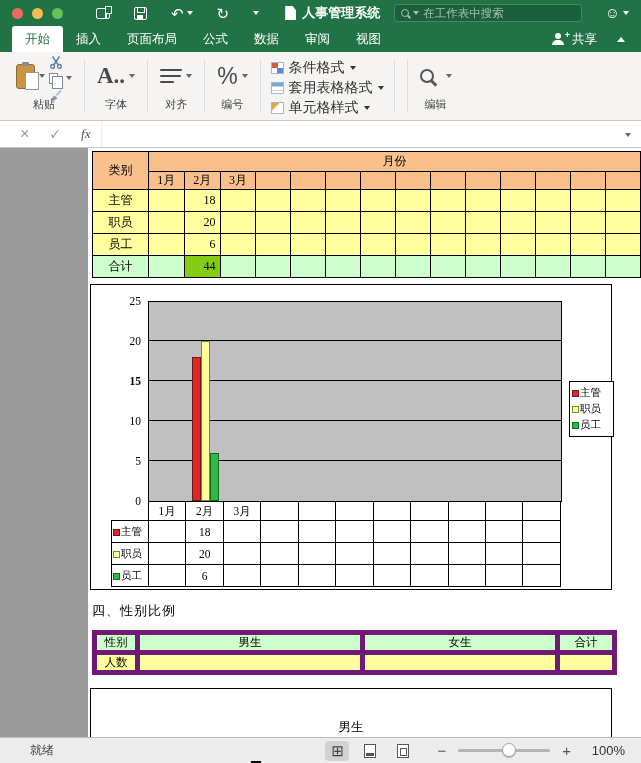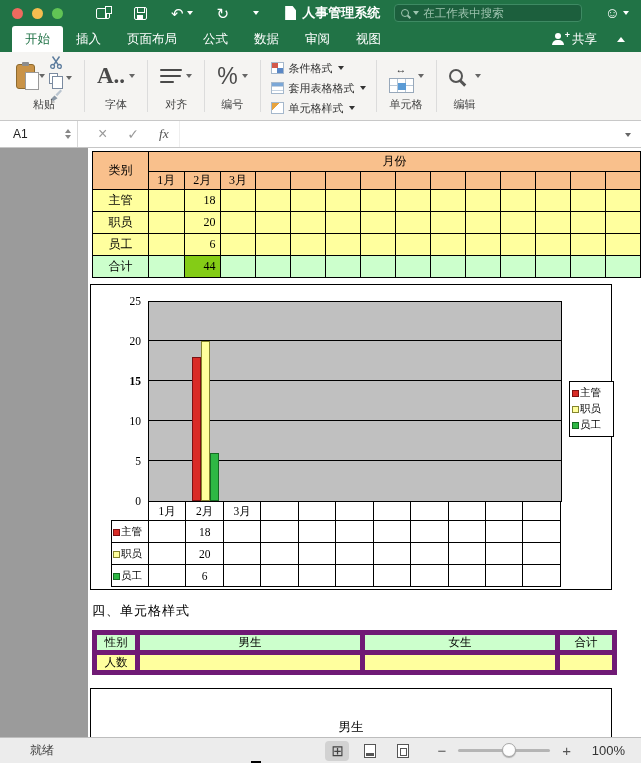--- a/index.html
+++ b/index.html
@@ -59,21 +59,21 @@
   .minicol{display:flex;flex-direction:column;align-items:flex-start;gap:3px;padding-top:4px}
   .minirow{display:flex;align-items:center;gap:3px;height:13px;color:#6b7c8e}
   .ic-copy{width:9px;height:11px;border:1px solid #7a8aa0;background:#fff;position:relative}
   .ic-copy::after{content:"";position:absolute;left:2px;top:2px;width:9px;height:11px;border:1px solid #7a8aa0;background:#fff}
   .ic-font{font-family:"Liberation Serif",serif;font-weight:bold;font-size:23px;color:#4a4a4a;line-height:30px}
   .ic-align{display:flex;flex-direction:column;gap:3.5px;width:22px}
   .ic-align i{height:2.5px;background:#4a4a4a;border-radius:1px}
   .ic-align i:nth-child(2){width:21px}.ic-align i:nth-child(1){width:22px}.ic-align i:nth-child(3){width:14px}
   .ic-pct{font-size:23px;color:#4a4a4a;line-height:30px}
   .stylecol{display:flex;flex-direction:column;justify-content:center;gap:4px;padding:0 4px}
-  .srow{display:flex;align-items:center;gap:5px;height:16px;font-size:11px;color:#333}
+  .srow{display:flex;align-items:center;gap:5px;height:16px;font-size:14px;color:#333}
   .mini{width:13px;height:12px;border:1px solid #a5b8cc;background:#fff;flex:none}
   .mini.cf{background:linear-gradient(#d2584a 0 0) 0 0/6px 5px no-repeat,linear-gradient(#5a87c5 0 0) 100% 100%/6px 5px no-repeat,#fff}
   .mini.ts{background:linear-gradient(#7ba7d7 0 3px,transparent 3px),repeating-linear-gradient(transparent 0 3px,#c3d1e0 3px 4px),#fff}
   .mini.cs{background:linear-gradient(135deg,#e8a33d 5px,#fff 5px)}
   .ic-cellswrap{display:flex;flex-direction:column;align-items:center;gap:1px}
   .ic-cellsarrow::before{content:"\2194";font-size:11px;color:#333;line-height:10px}
   .ic-cellsgrid{width:25px;height:15px;border:1px solid #98a8ba;background:linear-gradient(#5b9bd5 0 0) 8px 4px/8px 7px no-repeat,repeating-linear-gradient(90deg,transparent 0 7px,#b6c6d6 7px 8px),repeating-linear-gradient(transparent 0 6px,#b6c6d6 6px 7px),#fff}
   .ic-mag{width:14px;height:14px;border:2.5px solid #555;border-radius:50%;position:relative}
   .ic-mag::after{content:"";position:absolute;width:2.5px;height:8px;background:#555;bottom:-6px;right:-3px;transform:rotate(-45deg)}
   .rg .car{color:#666}
@@ -274,48 +274,31 @@
         <span>套用表格格式</span>
         <span class="car"></span>
       </div>
     <div class="srow">
         <span class="mini cs"></span>
         <span>单元格样式</span>
         <span class="car"></span>
       </div>
   </div>
   <div class="rsep"></div>
-  <div class="rg">
-    <div class="bigrow">
-      <span class="ic-cellswrap">
-          <span class="ic-cellsarrow"></span>
-          <span class="ic-cellsgrid"></span>
-        </span>
-      <span class="car"></span>
-    </div>
-    <div class="rlabel">单元格</div>
-  </div>
   <div class="rsep"></div>
   <div class="rg">
     <div class="bigrow">
         <span class="ic-mag"></span>
         <span class="car" style="margin-left:8px"></span>
       </div>
     <div class="rlabel">编辑</div>
   </div>
 </div>
 
 <div class="fbar">
-  <div class="namebox">
-    <span>A1</span>
-    <span class="stepper">
-        <span class="u"></span>
-        <span class="d"></span>
-      </span>
-  </div>
   <span class="fico x"></span>
   <span class="fico ck"></span>
   <span class="fx">fx</span>
   <div class="finput"></div>
   <span class="fdrop"><span class="car"></span></span>
 </div>
 
 <div class="sheet">
   <div class="paper">
     <table class="t1">
@@ -501,21 +484,21 @@
           <div class="lrow"><span class="mk" style="background:#2eb844;border-color:#156a23"></span>员工</div>
         </div>
     <div class="ytick" style="top: 209px;">0</div>
         <div class="ytick" style="top: 169px;">5</div>
         <div class="ytick" style="top: 129px;">10</div>
         <div class="ytick" style="top: 89px; font-weight: bold;">15</div>
         <div class="ytick" style="top: 49px;">20</div>
         <div class="ytick" style="top: 9px;">25</div>
       </div>
 
-    <div class="sectitle">四、单元格样式</div>
+    <div class="sectitle">四、性别比例</div>
     <table class="t2">
         <colgroup>
           <col style="width:43px">
           <col style="width:225px">
           <col style="width:195px">
           <col style="width:57px">
         </colgroup>
         <tbody>
           <tr>
             <td>性别</td>

